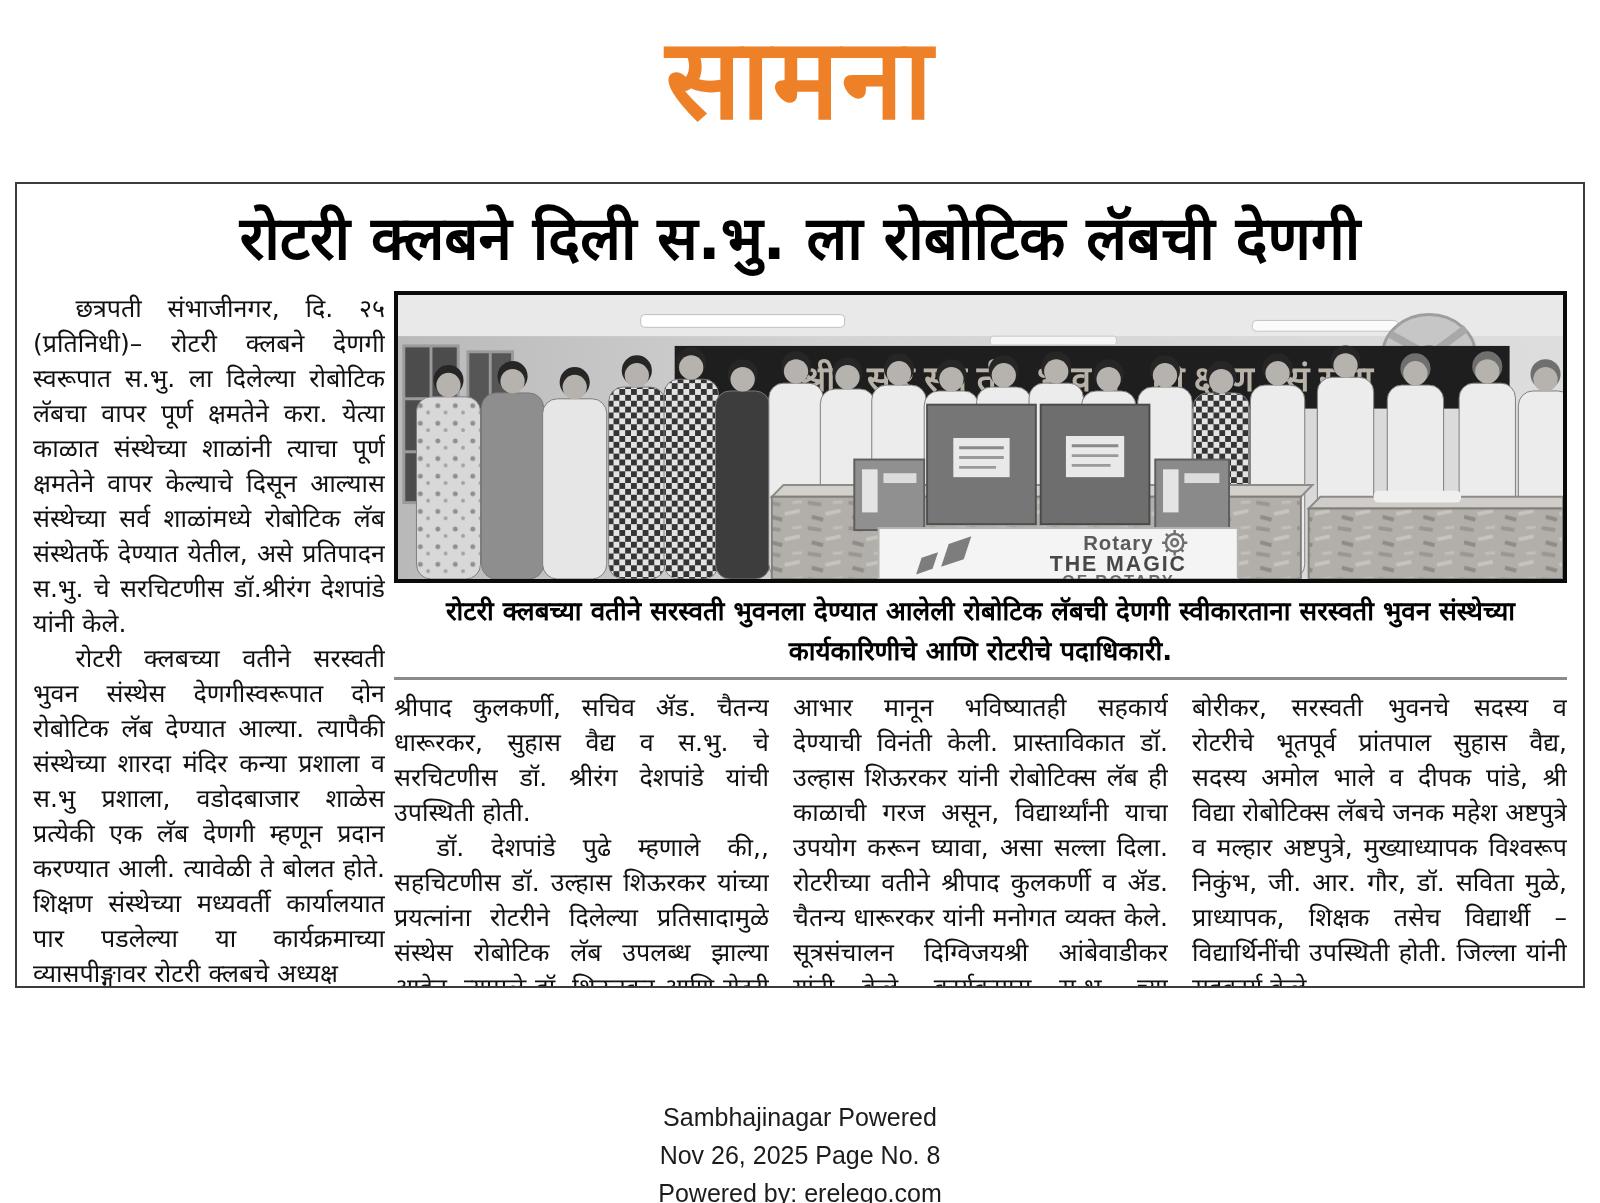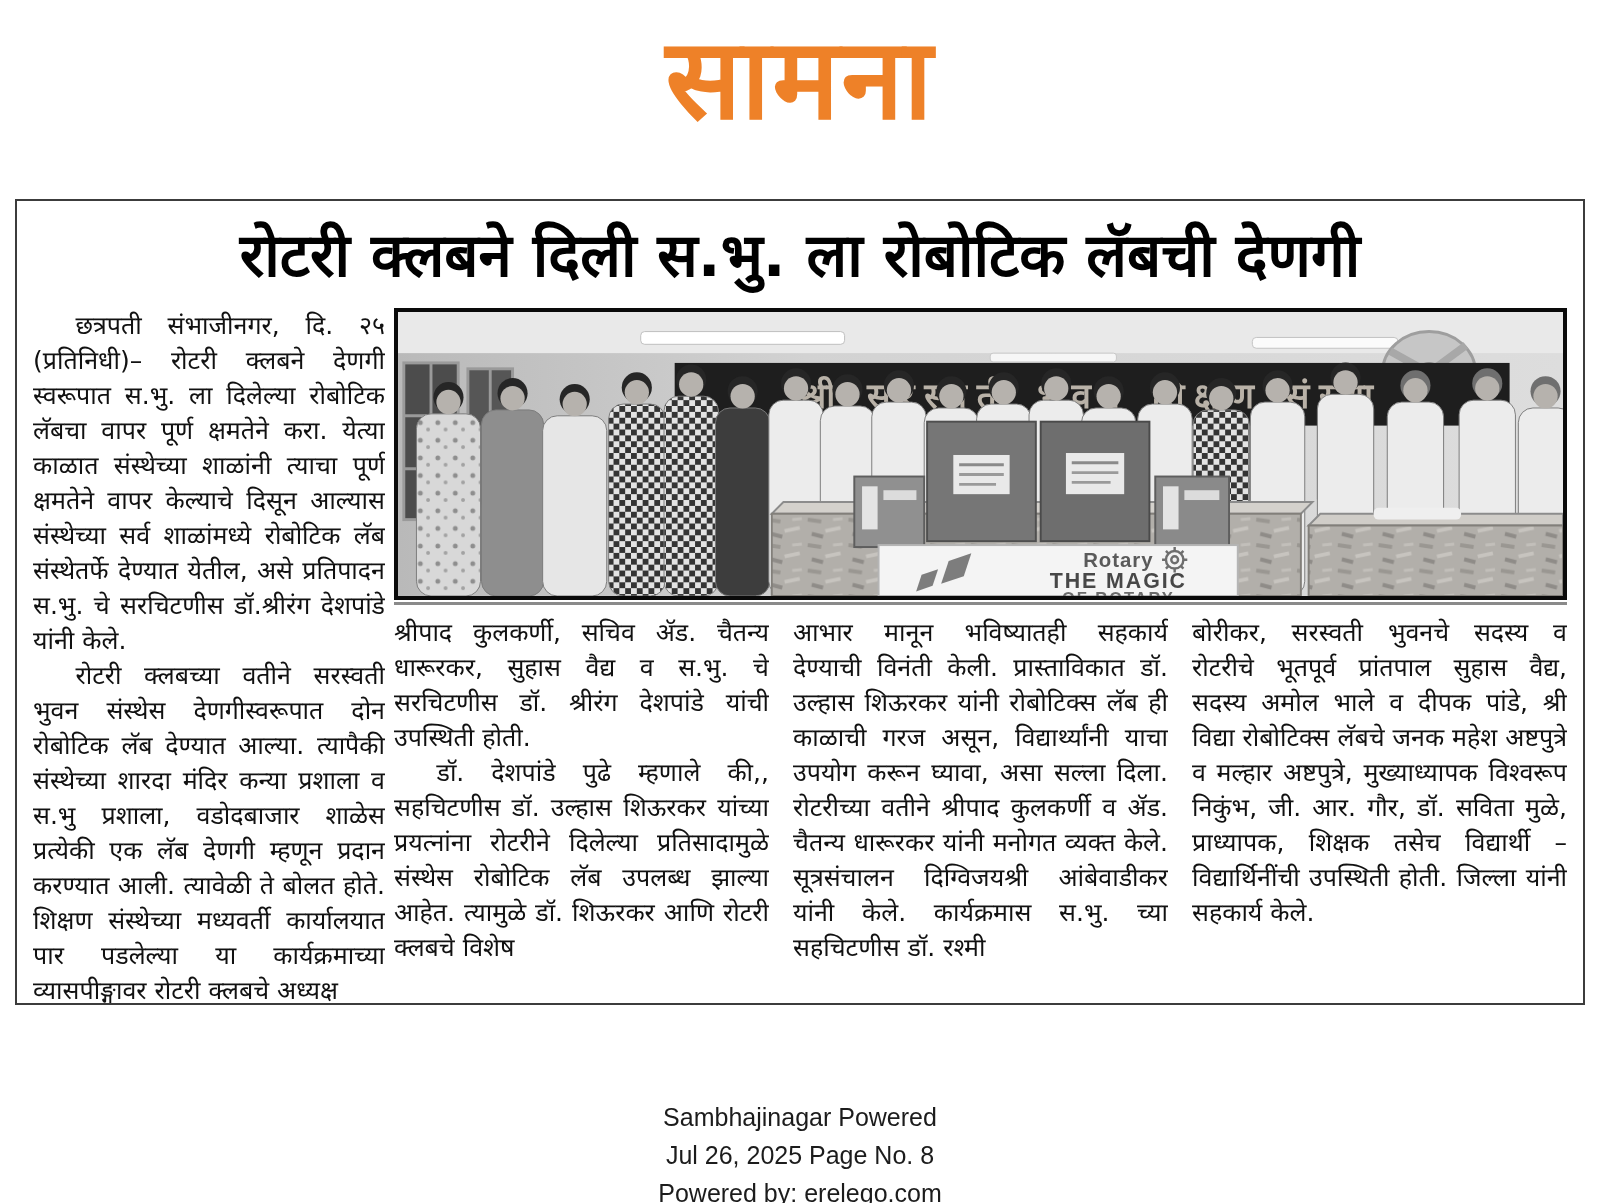--- a/index.html
+++ b/index.html
@@ -14,21 +14,20 @@
   }
   .masthead-title {
     font-size:112px; line-height:1.1; font-weight:bold; letter-spacing:2px;
     color:#ee8128;
   }
   
   .article-box {
     position:absolute; left:15px; top:182px; width:1570px; height:806px;
     border:2px solid #3c3c3c; background:#fff; padding:6px 16px 10px 16px;
     overflow:hidden;
-    margin-top:17px;
   }
   .headline {
     font-size:60px; font-weight:bold; text-align:center; line-height:1.55;
     color:#000; white-space:nowrap; margin:2px 0 6px 0;
   }
   .article-body { display:flex; gap:9px; height:772px; }
   .col { font-size:25px; line-height:35px; text-align:justify; color:#111; }
   .col p.indent { text-indent:1.7em; }
   .col-1 { width:352px; flex:0 0 352px; overflow:hidden; }
   .right-region { flex:1; display:flex; flex-direction:column; overflow:hidden; }
@@ -281,20 +280,21 @@
               <circle cx="800" cy="253" r="9"></circle>
               <circle cx="800" cy="253" r="3.5"></circle>
               <path d="M800,244 v-4 M800,262 v4 M791,253 h-4 M809,253 h4 M794,247 l-3,-3 M806,247 l3,-3 M794,259 l-3,3 M806,259 l3,3"></path>
             </g>
             <text x="742" y="282" text-anchor="middle" class="svg-rotary-line1">THE MAGIC</text>
             <text x="742" y="298" text-anchor="middle" class="svg-rotary-line2">OF ROTARY</text>
           </g>
         </svg>
       </div>
 
+      <div class="caption">रोटरी क्लबच्या वतीने सरस्वती भुवनला देण्यात आलेली रोबोटिक लॅबची देणगी स्वीकारताना सरस्वती भुवन संस्थेच्या कार्यकारिणीचे आणि रोटरीचे पदाधिकारी.</div>
       <hr class="caption-rule">
 
       <div class="three-cols">
         <div class="col">
           <p>श्रीपाद कुलकर्णी, सचिव ॲड. चैतन्य धारूरकर, सुहास वैद्य व स.भु. चे सरचिटणीस डॉ. श्रीरंग देशपांडे यांची उपस्थिती होती.</p>
           <p class="indent">डॉ. देशपांडे पुढे म्हणाले की,, सहचिटणीस डॉ. उल्हास शिऊरकर यांच्या प्रयत्नांना रोटरीने दिलेल्या प्रतिसादामुळे संस्थेस रोबोटिक लॅब उपलब्ध झाल्या आहेत. त्यामुळे डॉ. शिऊरकर आणि रोटरी क्लबचे विशेष</p>
         </div>
         <div class="col">
           <p>आभार मानून भविष्यातही सहकार्य देण्याची विनंती केली. प्रास्ताविकात डॉ. उल्हास शिऊरकर यांनी रोबोटिक्स लॅब ही काळाची गरज असून, विद्यार्थ्यांनी याचा उपयोग करून घ्यावा, असा सल्ला दिला. रोटरीच्या वतीने श्रीपाद कुलकर्णी व ॲड. चैतन्य धारूरकर यांनी मनोगत व्यक्त केले. सूत्रसंचालन दिग्विजयश्री आंबेवाडीकर यांनी केले. कार्यक्रमास स.भु. च्या सहचिटणीस डॉ. रश्मी</p>
         </div>
@@ -302,15 +302,15 @@
           <p>बोरीकर, सरस्वती भुवनचे सदस्य व रोटरीचे भूतपूर्व प्रांतपाल सुहास वैद्य, सदस्य अमोल भाले व दीपक पांडे, श्री विद्या रोबोटिक्स लॅबचे जनक महेश अष्टपुत्रे व मल्हार अष्टपुत्रे, मुख्याध्यापक विश्वरूप निकुंभ, जी. आर. गौर, डॉ. सविता मुळे, प्राध्यापक, शिक्षक तसेच विद्यार्थी – विद्यार्थिनींची उपस्थिती होती. जिल्ला यांनी सहकार्य केले.</p>
         </div>
       </div>
 
     </div>
   </div>
 </section>
 
 <footer class="footer">
   <div>Sambhajinagar Powered</div>
-  <div>Jul 26, 2025 Page No. 8</div>
+  <div>Nov 26, 2025 Page No. 8</div>
   <div>Powered by: erelego.com</div>
 </footer>
 
 </body></html>

